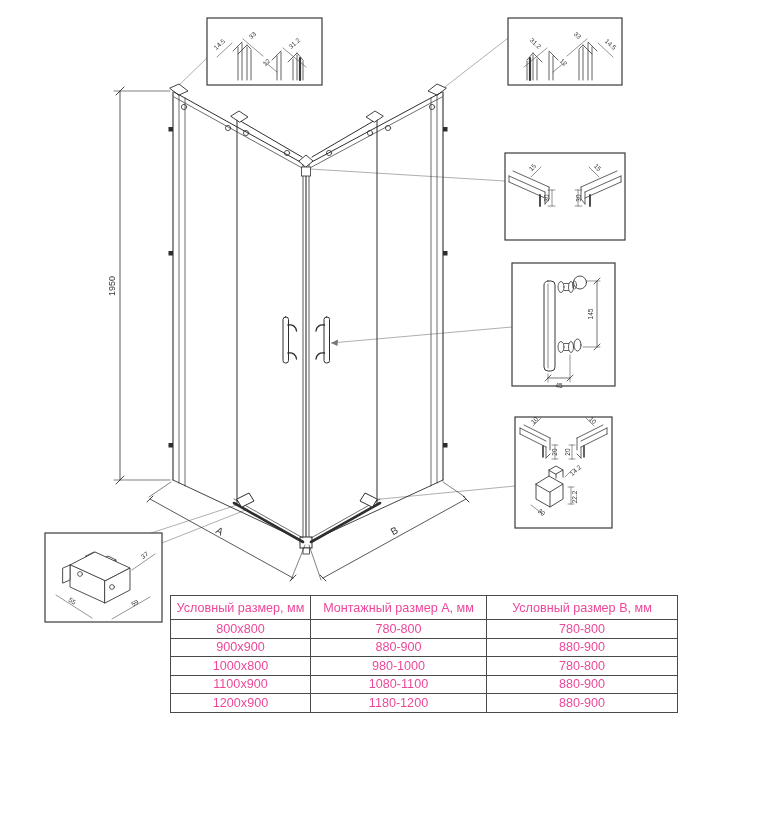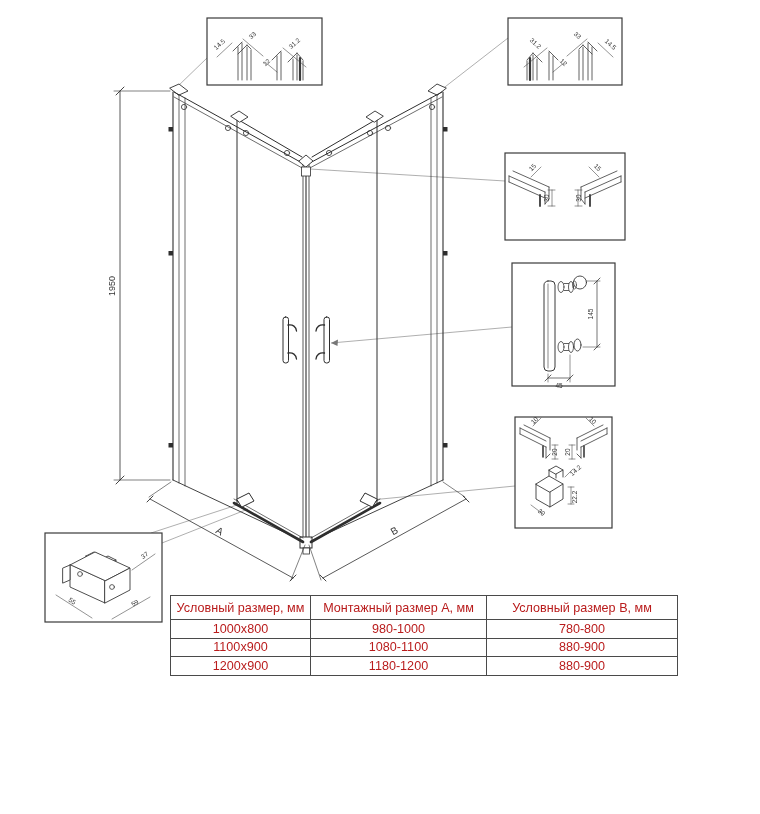--- a/index.html
+++ b/index.html
@@ -5,21 +5,21 @@
   html,body{margin:0;padding:0;background:#fff;}
   .canvas{position:relative;width:760px;height:814px;background:#fff;overflow:hidden;
           font-family:"Liberation Sans",sans-serif;}
   .drawing-svg{position:absolute;left:0;top:0;}
   svg text{fill:#333;font-family:"Liberation Sans",sans-serif;}
   .dim{font-size:6.5px;}
   .dim-big{font-size:9px;}
   .dim-ab{font-size:10px;}
   .table-wrap{position:absolute;left:170px;top:595px;width:507px;}
   table.sizes{border-collapse:collapse;width:100%;table-layout:fixed;
-              color:#b91c1c;font-size:13px;}
+              color:#ec4899;font-size:13px;}
   table.sizes th,table.sizes td{border:1.5px solid #4a4a4a;text-align:center;
               font-weight:normal;padding:0;overflow:hidden;white-space:nowrap;}
   table.sizes th{height:23px;font-size:12.6px;}
   table.sizes td{height:17.5px;font-size:12.6px;}
   col.c1{width:140px;} col.c2{width:176px;} col.c3{width:191px;}
 </style>
 </head>
 <body>
 
 <div class="canvas">
@@ -265,20 +265,30 @@
         </colgroup>
       <thead>
         <tr>
           <th>Условный размер, мм</th>
           <th>Монтажный размер A, мм</th>
           <th>Условный размер B, мм</th>
         </tr>
       </thead>
       <tbody id="size-table-body">
           <tr>
+            <td>800x800</td>
+            <td>780-800</td>
+            <td>780-800</td>
+          </tr>
+          <tr>
+            <td>900x900</td>
+            <td>880-900</td>
+            <td>880-900</td>
+          </tr>
+          <tr>
             <td>1000x800</td>
             <td>980-1000</td>
             <td>780-800</td>
           </tr>
           <tr>
             <td>1100x900</td>
             <td>1080-1100</td>
             <td>880-900</td>
           </tr>
           <tr>

